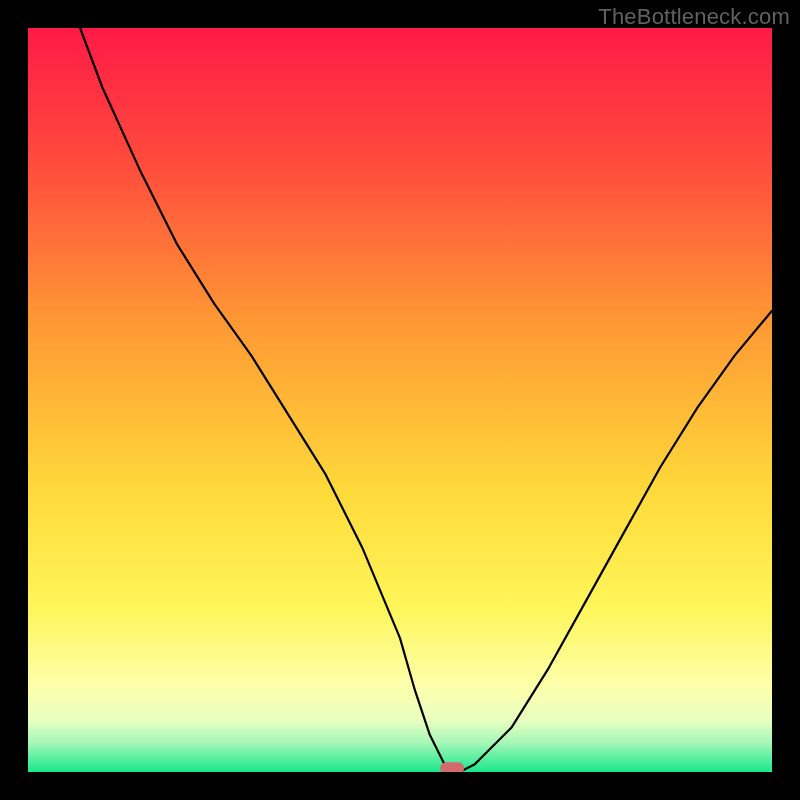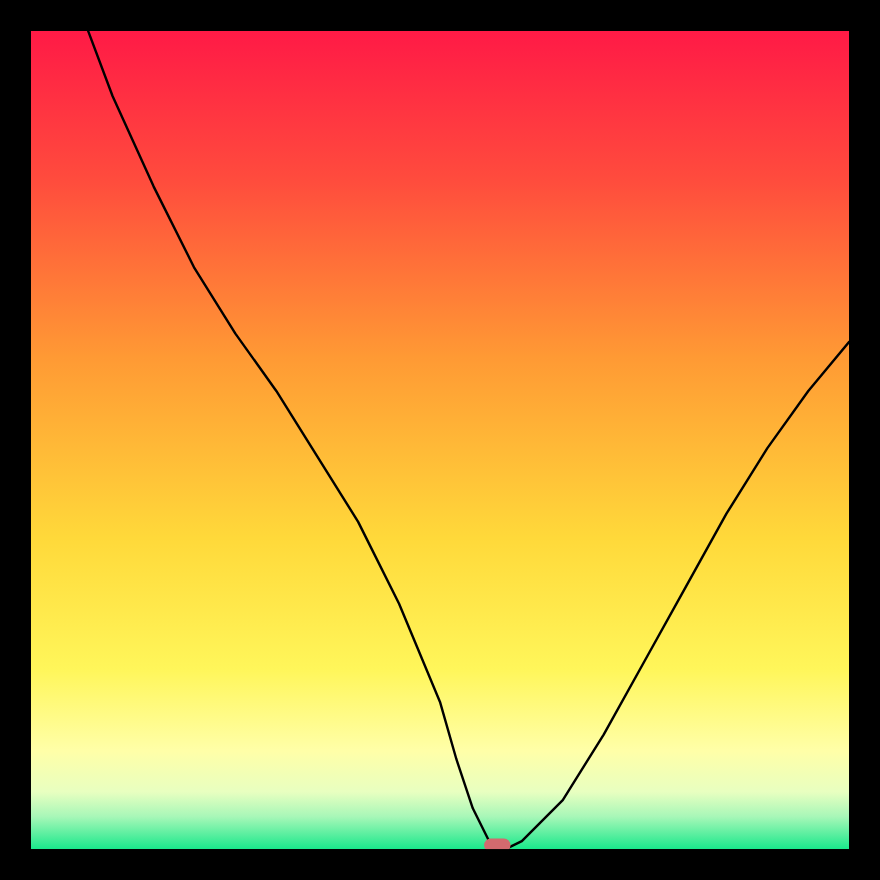--- a/index.html
+++ b/index.html
@@ -48,20 +48,21 @@
   .marker {
     fill: #d26a6e;
     stroke: none;
   }
 </style>
 </head>
 <body>
 
 <div class="frame">
 
+  <div class="watermark">TheBottleneck.com</div>
 
   <div class="plot-area">
     <svg viewBox="0 0 744 744" width="744" height="744">
       <defs>
         <linearGradient id="bg-grad" x1="0" y1="0" x2="0" y2="1">
           <stop offset="0%" stop-color="#ff1a46"></stop>
           <stop offset="18%" stop-color="#ff4b3d"></stop>
           <stop offset="40%" stop-color="#ff9a34"></stop>
           <stop offset="62%" stop-color="#ffd93a"></stop>
           <stop offset="78%" stop-color="#fff65a"></stop>

